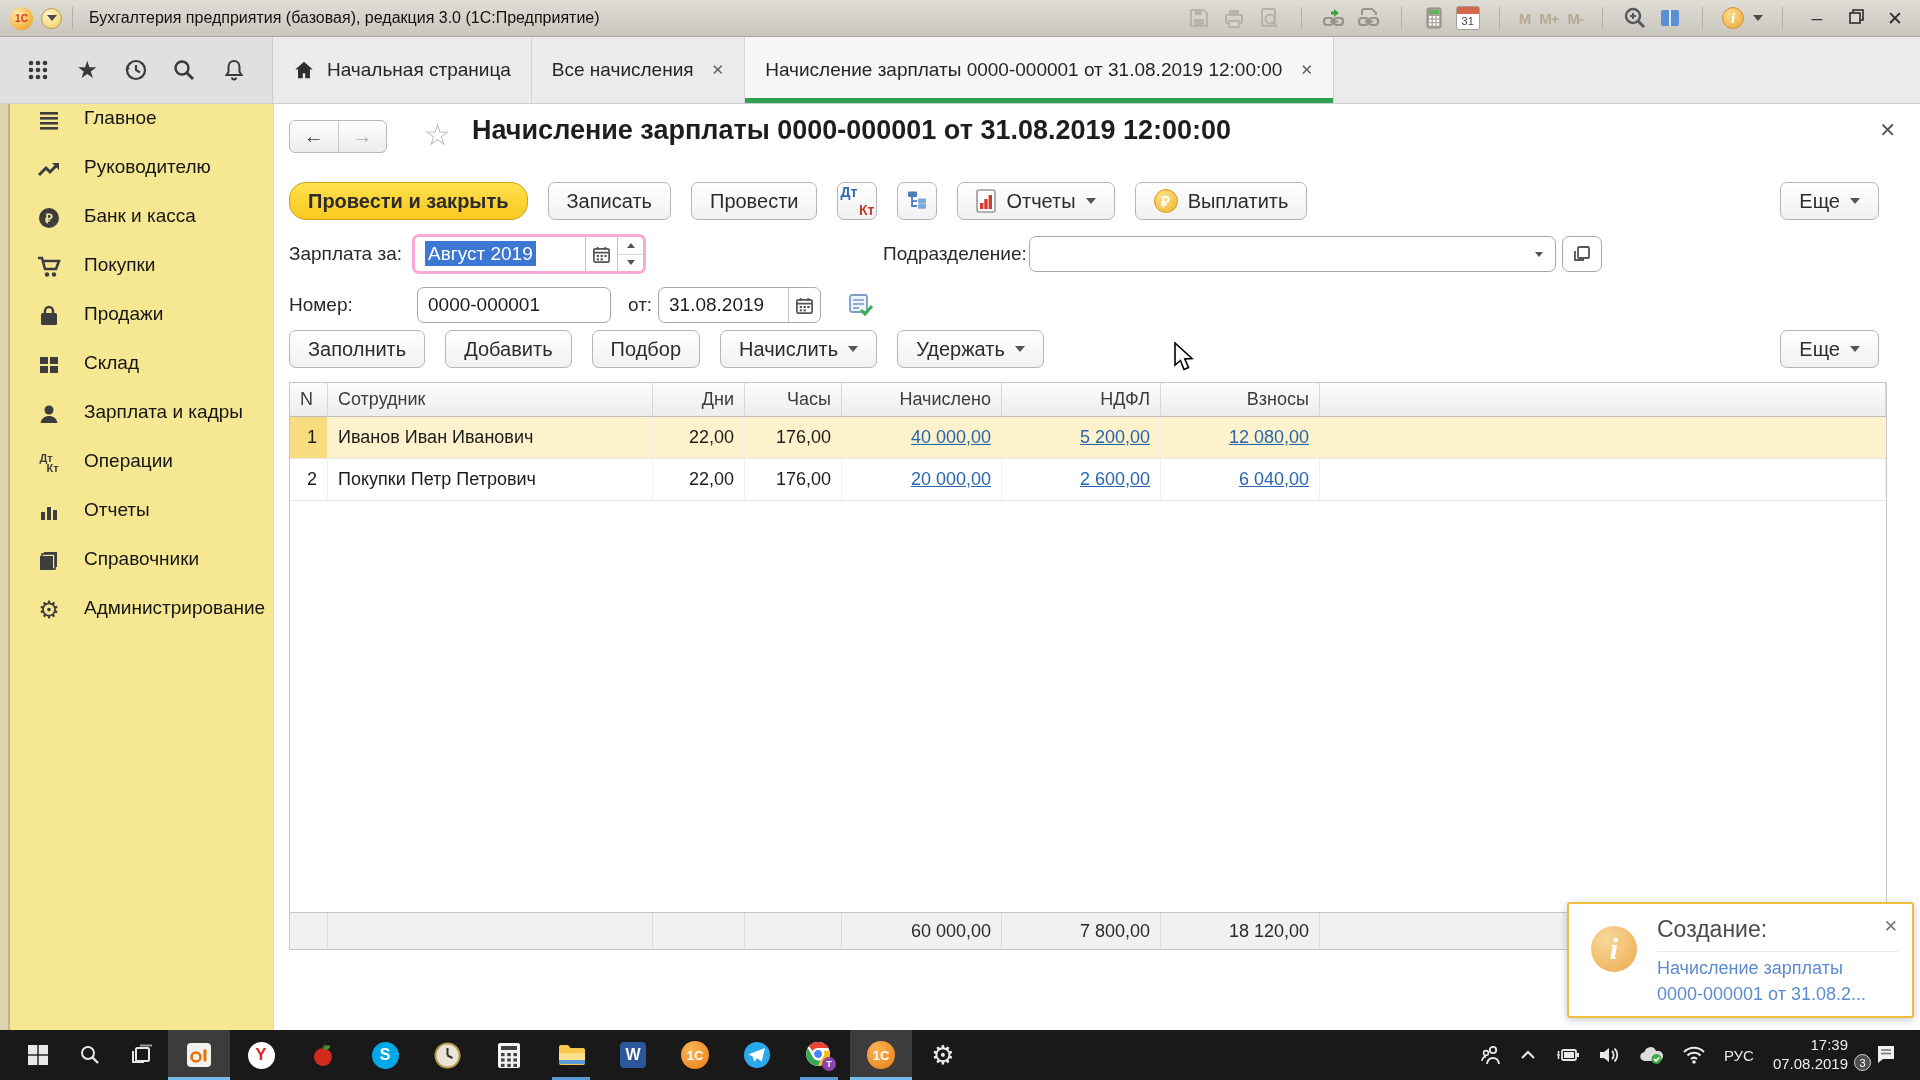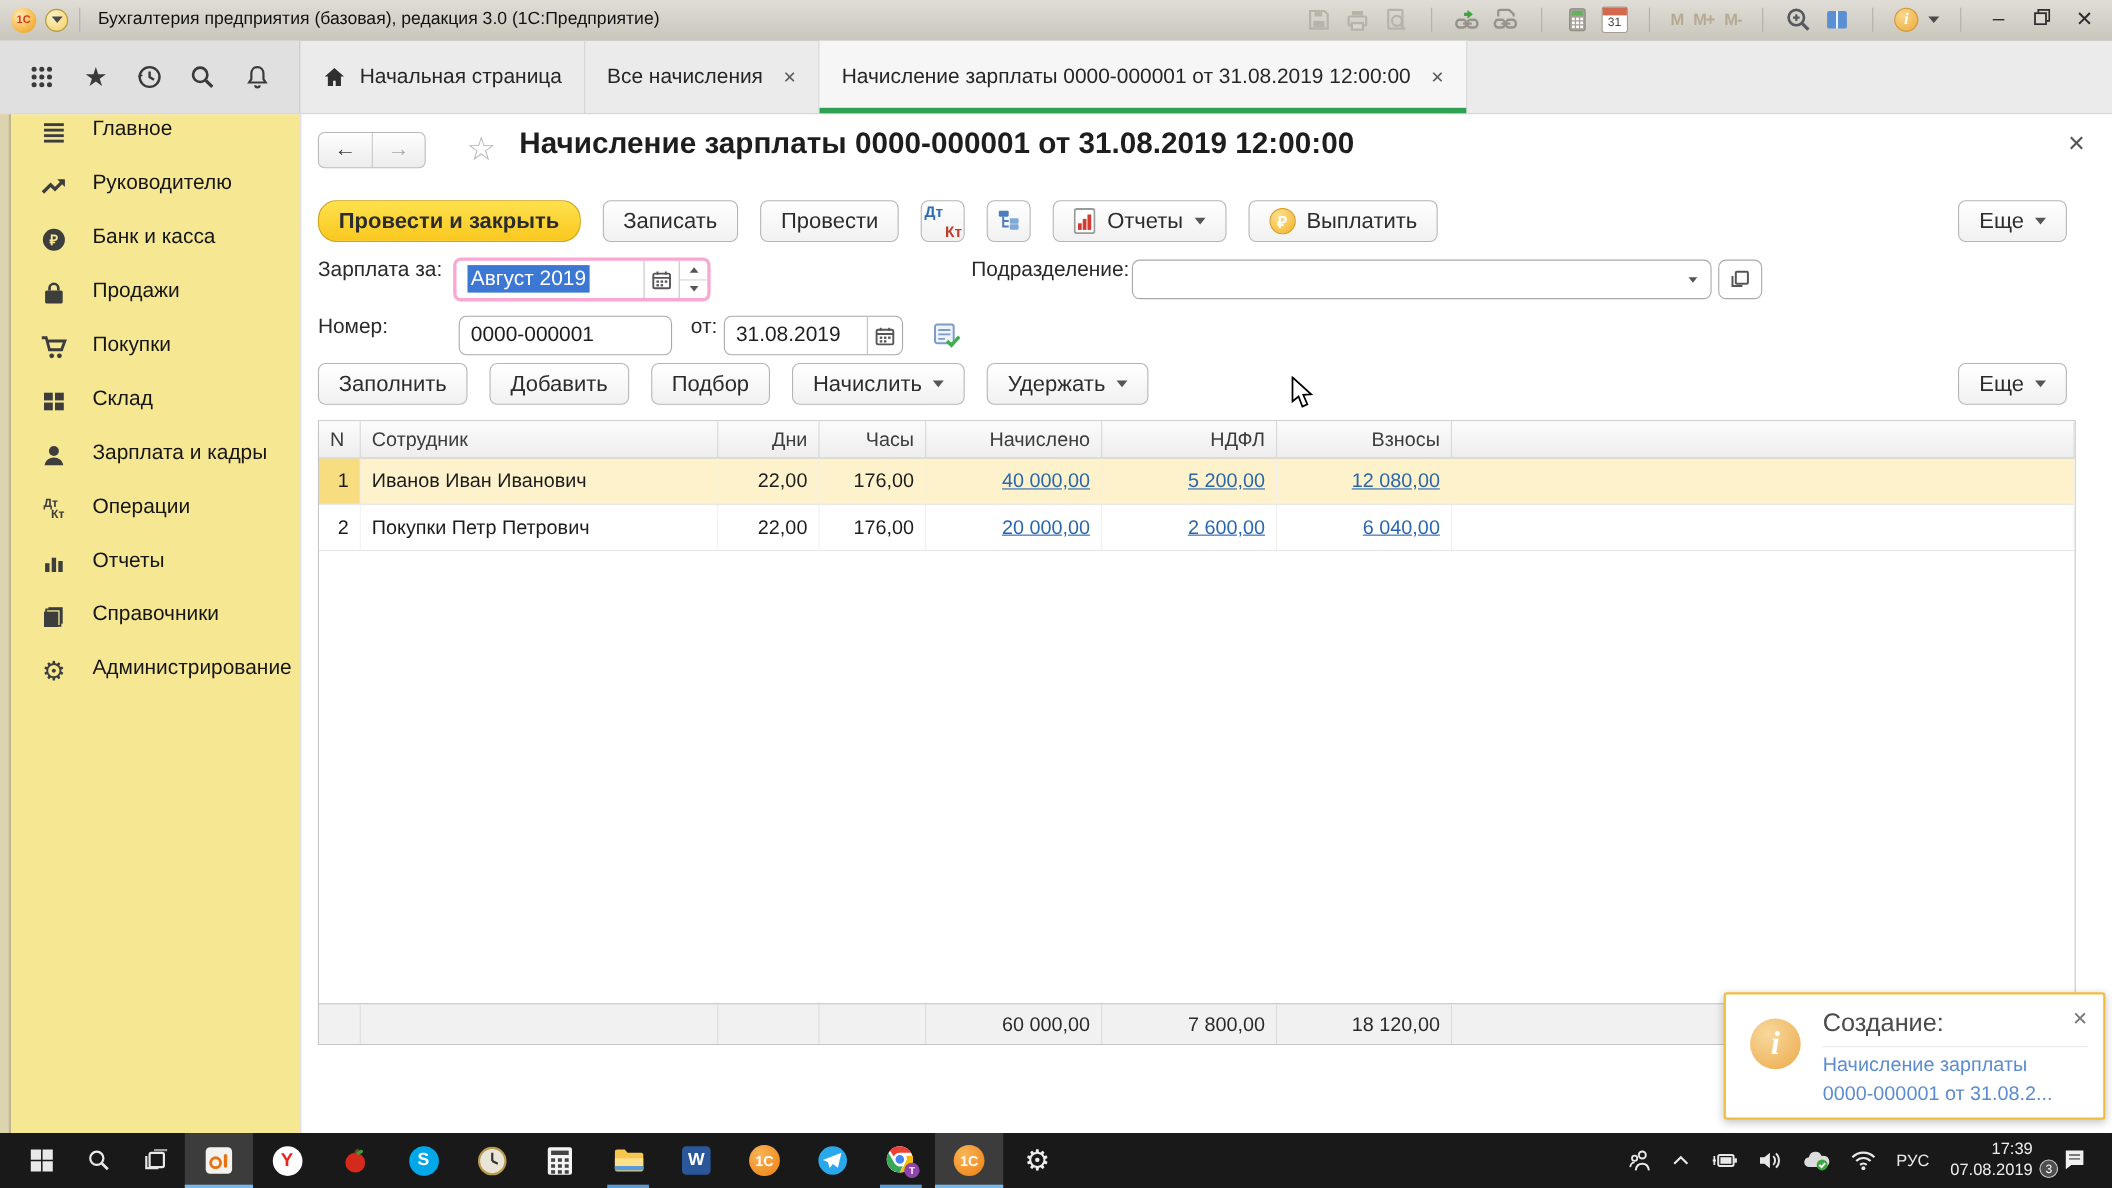--- a/index.html
+++ b/index.html
@@ -75,21 +75,21 @@
   .more1 { position:absolute; right:41px; top:78px; }
   .more2 { position:absolute; right:41px; top:226px; }
 
   .dtkt { position:relative; width:38px; height:30px; }
   .dtkt .dt { position:absolute; left:2px; top:-2px; color:#2e6cb5; font-size:14px; font-weight:bold; }
   .dtkt .kt { position:absolute; right:2px; bottom:-2px; color:#c13a2a; font-size:14px; font-weight:bold; }
   .coin { width:24px; height:24px; border-radius:50%;
     background:radial-gradient(circle at 35% 30%, #ffe08a, #f2b32e); border:1px solid #d89a1c;
     color:#fff; font-weight:bold; font-size:15px; display:flex; align-items:center; justify-content:center; }
 
-  .frow { position:absolute; display:flex; }
+  .frow { position:absolute; display:flex; align-items:center; }
   .flabel { font-size:19px; color:#2a2a2a; white-space:nowrap; }
   .field { height:36px; border:1px solid #a9a9a9; border-radius:7px; background:#fff;
     display:flex; align-items:center; overflow:hidden; }
   .field-focus { border:3px solid #f9a8d4; }
   .ftext { font-size:19px; color:#1d1d1d; padding:0 10px; white-space:nowrap; }
   .sel { background:#3b77d3; color:#fff; padding:2px 3px; }
   .fbtn { width:32px; align-self:stretch; border-left:1px solid #c3c3c3;
     display:flex; align-items:center; justify-content:center; }
   .spinner { width:26px; align-self:stretch; border-left:1px solid #c3c3c3;
     display:flex; flex-direction:column; }
@@ -344,36 +344,36 @@
     <span class="side-ic">
         <svg width="24" height="24" viewBox="0 0 24 24">
           <circle cx="12" cy="12" r="10" fill="#3d3d3d"></circle>
           <text x="12" y="17" text-anchor="middle" font-size="13" font-weight="bold" fill="#f6e792">₽</text>
         </svg>
       </span>
     <span>Банк и касса</span>
   </div>
   <div class="side-item">
     <span class="side-ic">
-        <svg width="24" height="24" viewBox="0 0 24 24">
-          <path d="M8 9V7a4 4 0 0 1 8 0v2" fill="none" stroke="#3d3d3d" stroke-width="2.4"></path>
-          <rect x="4" y="9" width="16" height="12" rx="1.5" fill="#3d3d3d"></rect>
-        </svg>
-      </span>
-    <span>Продажи</span>
-  </div>
-  <div class="side-item">
-    <span class="side-ic">
         <svg width="26" height="26" viewBox="0 0 26 26">
           <path d="M2 4h4l3 11h11l3-8H8" fill="none" stroke="#3d3d3d" stroke-width="2.6"></path>
           <circle cx="11" cy="20.5" r="2.2" fill="#3d3d3d"></circle>
           <circle cx="18" cy="20.5" r="2.2" fill="#3d3d3d"></circle>
         </svg>
       </span>
     <span>Покупки</span>
+  </div>
+  <div class="side-item">
+    <span class="side-ic">
+        <svg width="24" height="24" viewBox="0 0 24 24">
+          <path d="M8 9V7a4 4 0 0 1 8 0v2" fill="none" stroke="#3d3d3d" stroke-width="2.4"></path>
+          <rect x="4" y="9" width="16" height="12" rx="1.5" fill="#3d3d3d"></rect>
+        </svg>
+      </span>
+    <span>Продажи</span>
   </div>
   <div class="side-item">
     <span class="side-ic">
         <svg width="24" height="24" viewBox="0 0 24 24">
           <g fill="#3d3d3d">
             <rect x="3" y="4" width="8" height="7"></rect>
             <rect x="13" y="4" width="8" height="7"></rect>
             <rect x="3" y="13" width="8" height="7"></rect>
             <rect x="13" y="13" width="8" height="7"></rect>
           </g>

